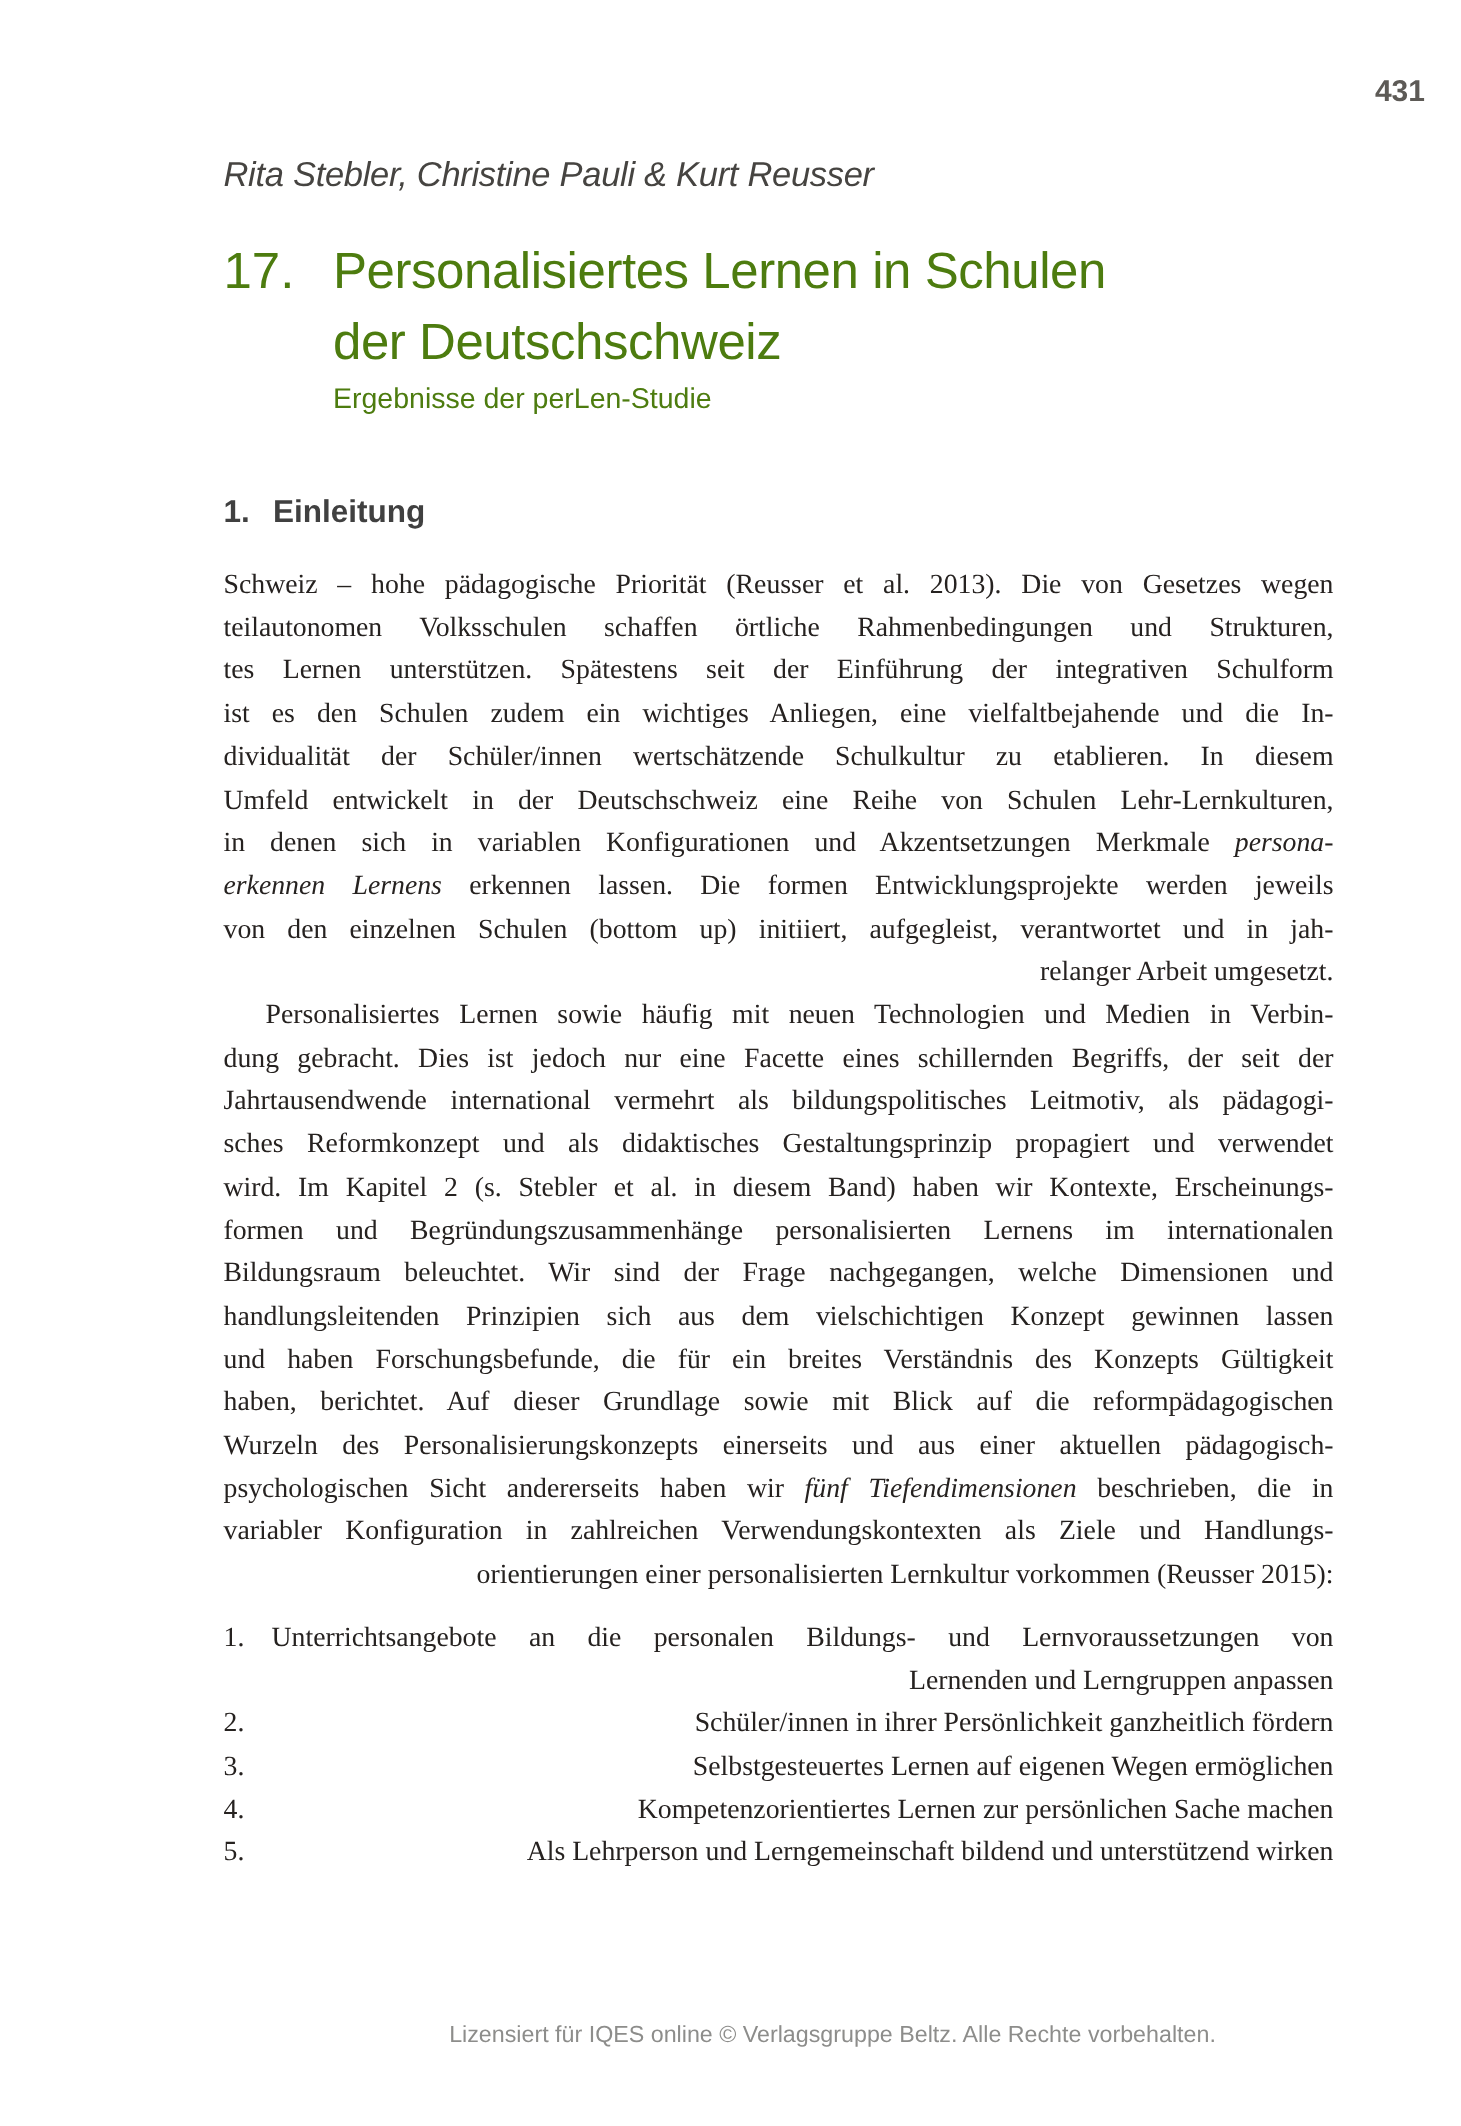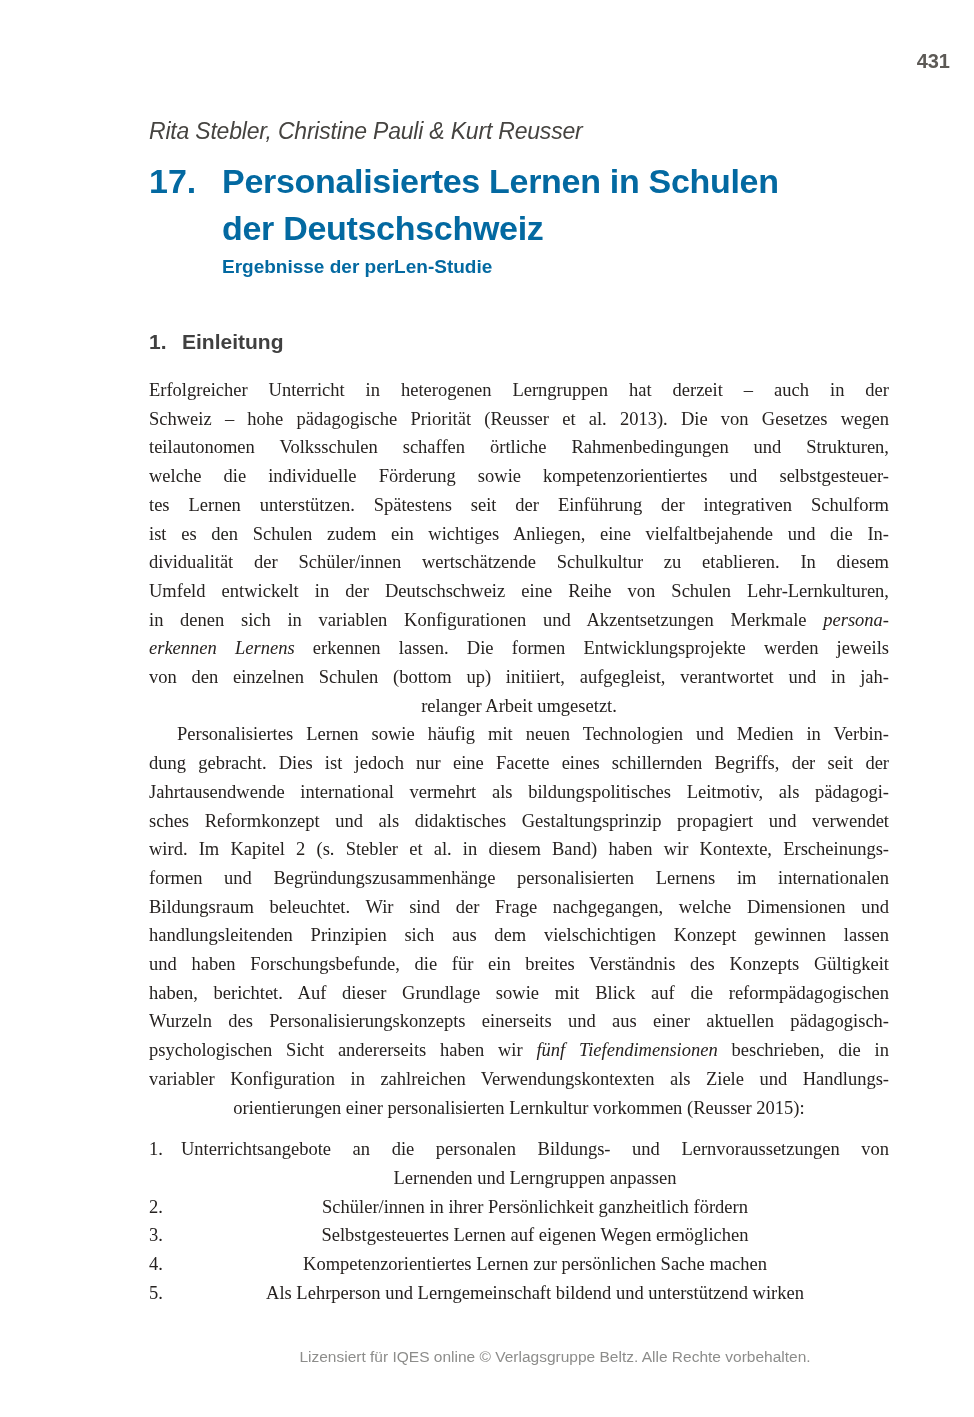--- a/index.html
+++ b/index.html
@@ -15,35 +15,35 @@
   .pagenum {
     position: absolute;
     top: 50px; right: 56px;
     font-family: "Liberation Sans", sans-serif;
     font-weight: 700;
     font-size: 20px;
     color: #5d5a56;
   }
   .authors {
     position: absolute;
-    top: 118px; left: 117px;
+    top: 103px; left: 117px;
     font-family: "Liberation Sans", sans-serif;
     font-style: italic;
     font-size: 23px;
     color: #464441;
     letter-spacing: -0.2px;
   }
   .titleblock {
     position: absolute;
     top: 158px; left: 117px;
     display: grid;
     grid-template-columns: 73px 1fr;
     font-family: "Liberation Sans", sans-serif;
-    font-weight: 700;
-    color: #0369a1;
+    font-weight: 400;
+    color: #4d7c0f;
   }
   .chnum { grid-column: 1; font-size: 34px; line-height: 47px; }
   .chtitle { grid-column: 2; font-size: 34px; line-height: 47px; letter-spacing: -0.3px; }
   .chsub { grid-column: 2; font-size: 19px; line-height: 24px; margin-top: 3px; }
   .sechead {
     position: absolute;
     top: 330px; left: 117px;
     font-family: "Liberation Sans", sans-serif;
     font-weight: 700;
     font-size: 21px;
@@ -52,21 +52,21 @@
   .sechead .num { display: inline-block; width: 33px; }
   .bodytext {
     position: absolute;
     top: 376px; left: 117px;
     width: 740px;
     font-size: 18.5px;
     line-height: 28.7px;
     color: #262220;
   }
   .para { margin: 0; }
-  .bline { text-align: center; }
+  .bline { text-align: right; }
   .bline.j { text-align: justify; text-align-last: justify; -moz-text-align-last: justify; }
   .bline.ind { text-indent: 28px; }
   .it { font-style: italic; }
   .list { margin-top: 13px; }
   .litem { display: grid; grid-template-columns: 32px 1fr; }
   .litem .lnum { grid-column: 1; }
   .litem .ltext { grid-column: 2; }
   .footer {
     position: absolute;
     top: 1348px; left: 0;
@@ -95,24 +95,22 @@
     </div>
     <div class="chsub">Ergebnisse der perLen-Studie</div>
   </div>
 
   <div class="sechead">
     <span class="num">1.</span><span>Einleitung</span>
   </div>
 
   <div class="bodytext">
       <div class="para">
-        <div class="bline j"><span>Erfolgreicher Unterricht in heterogenen Lerngruppen hat derzeit – auch in der</span></div>
         <div class="bline j"><span>Schweiz – hohe pädagogische Priorität (Reusser et al. 2013). Die von Gesetzes wegen</span></div>
         <div class="bline j"><span>teilautonomen Volksschulen schaffen örtliche Rahmenbedingungen und Strukturen,</span></div>
-        <div class="bline j"><span>welche die individuelle Förderung sowie kompetenzorientiertes und selbstgesteuer-</span></div>
         <div class="bline j"><span>tes Lernen unterstützen. Spätestens seit der Einführung der integrativen Schulform</span></div>
         <div class="bline j"><span>ist es den Schulen zudem ein wichtiges Anliegen, eine vielfaltbejahende und die In-</span></div>
         <div class="bline j"><span>dividualität der Schüler/innen wertschätzende Schulkultur zu etablieren. In diesem</span></div>
         <div class="bline j"><span>Umfeld entwickelt in der Deutschschweiz eine Reihe von Schulen Lehr-Lernkulturen,</span></div>
         <div class="bline j"><span>in denen sich in variablen Konfigurationen und Akzentsetzungen Merkmale </span><span class="it">persona-</span></div>
         <div class="bline j"><span class="it">erkennen Lernens</span><span> erkennen lassen. Die formen Entwicklungsprojekte werden jeweils</span></div>
         <div class="bline j"><span>von den einzelnen Schulen (bottom up) initiiert, aufgegleist, verantwortet und in jah-</span></div>
         <div class="bline"><span>relanger Arbeit umgesetzt.</span></div>
       </div>
       <div class="para">

